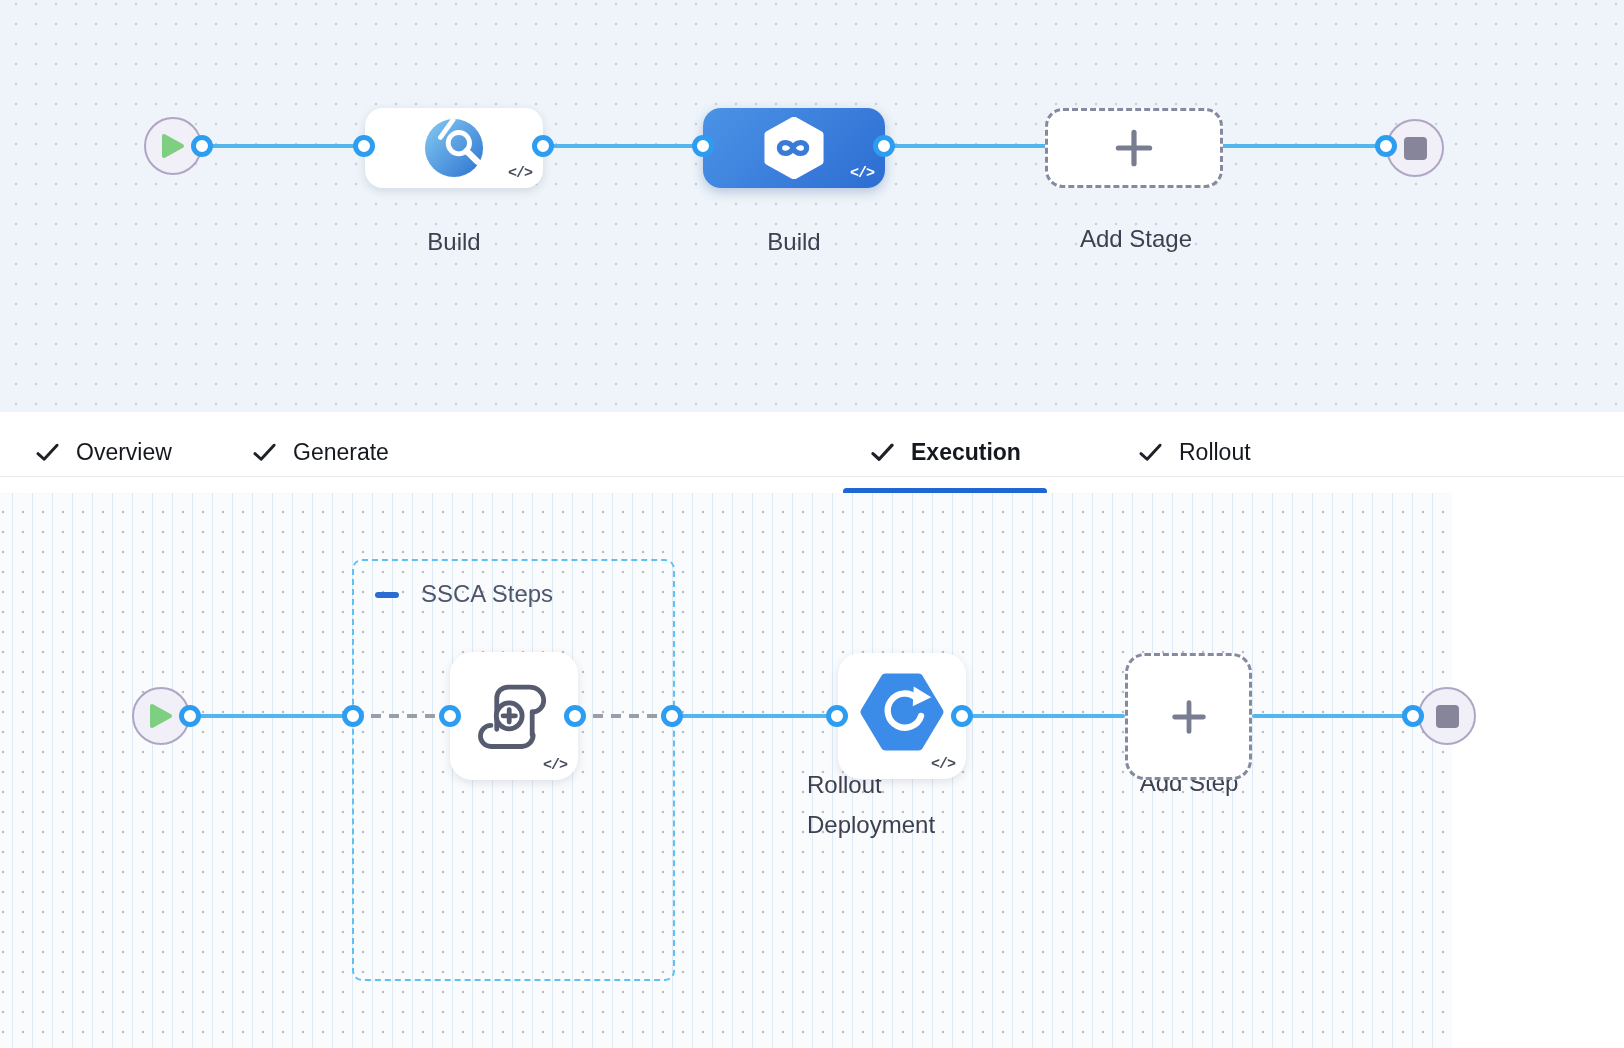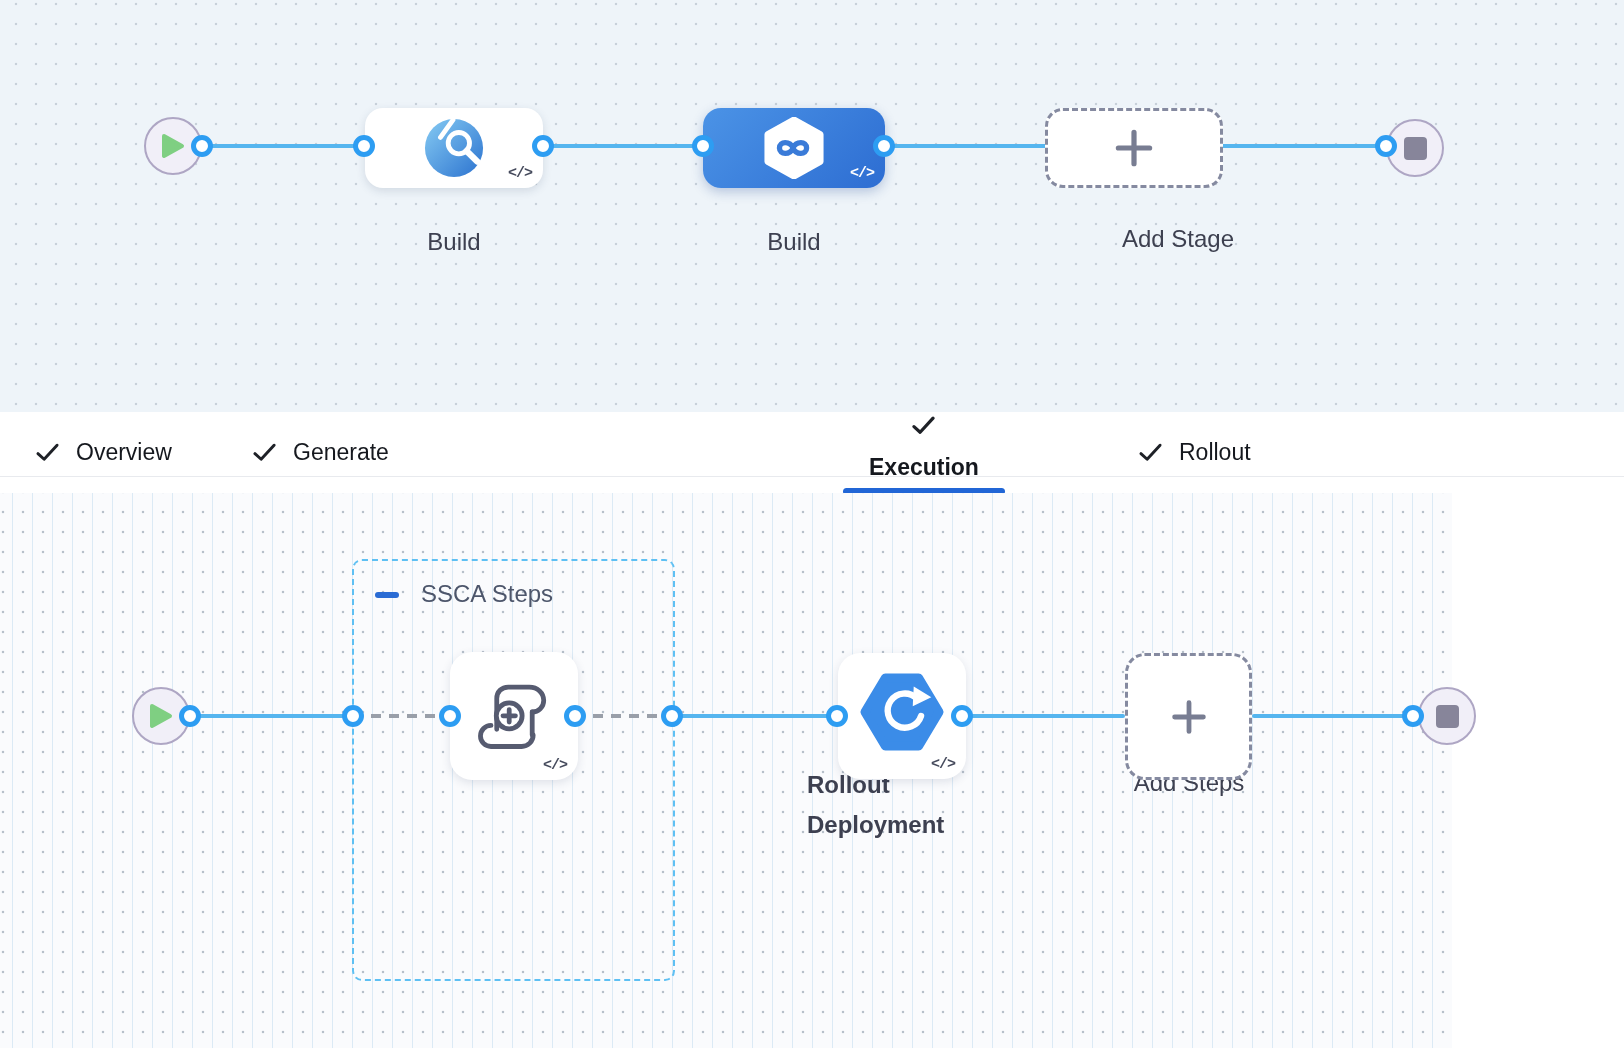--- a/index.html
+++ b/index.html
@@ -26,21 +26,21 @@
   
   .tabbar{
     position:absolute;left:0;top:412px;width:1624px;height:65px;
     background:#fff;border-bottom:1px solid #e8eaee;box-sizing:border-box;
   }
   .tab{
     position:absolute;top:0;height:80px;display:flex;align-items:center;
     gap:15px;padding:0 26px;font-size:23px;color:#15181e;cursor:pointer;
   }
   .tab .tab-label{white-space:nowrap;}
-  .tab.active{font-weight:bold;flex-direction:column;}
+  .tab.active{font-weight:bold;}
   .tab.active::after{
     content:"";position:absolute;left:0;right:0;bottom:-3px;height:7px;
     background:#2166d6;border-radius:4px;
   }
   
   .edge{position:absolute;z-index:2;}
   .edge.blue{height:4px;background:#55b5ef;border-radius:2px;}
   .edge.dashed{
     height:3.5px;
     background:repeating-linear-gradient(90deg,#999fa9 0 10px,transparent 10px 18px);
@@ -79,21 +79,21 @@
   .code-badge{
     position:absolute;right:11px;bottom:6px;
     font-family:"Liberation Mono",monospace;font-size:15px;font-weight:bold;
     color:#454a5c;letter-spacing:-1px;
   }
   .selected .code-badge{color:#fff;}
   .node-label{
     position:absolute;transform:translateX(-50%);
     font-size:24px;color:#3d4050;z-index:1;line-height:40px;white-space:pre-line;
   }
-  .node-label.wrap{width:190px;white-space:normal;font-weight:bold;}
+  .node-label.wrap{width:190px;white-space:normal;}
   
   .ssca-group{
     position:absolute;left:352px;top:66px;width:323px;height:422px;
     border:2.5px dashed #5ec0f3;border-radius:10px;box-sizing:border-box;z-index:1;
   }
   .minus-bar{
     position:absolute;left:375px;top:99px;width:24px;height:5.5px;
     background:#2a6cd4;border-radius:3px;z-index:3;cursor:pointer;
   }
   .group-label{
@@ -149,21 +149,21 @@
 
   <div class="port" style="left:191px;top:135px"></div>
   <div class="port" style="left:353px;top:135px"></div>
   <div class="port" style="left:532px;top:135px"></div>
   <div class="port" style="left:692px;top:135px"></div>
   <div class="port" style="left:873px;top:135px"></div>
   <div class="port" style="left:1375px;top:135px"></div>
 
   <div class="node-label" style="left:454px;top:222px">Build</div>
   <div class="node-label" style="left:794px;top:222px">Build</div>
-  <div class="node-label" style="left:1178px;top:219px">Add Stage</div>
+  <div class="node-label" style="left:1136px;top:219px">Add Stage</div>
 </div>
 
 <div class="tabbar">
   <div class="tab" style="left:8px">
     <svg width="27" height="27" viewBox="0 0 24 24">
       <path d="M3.5 13l5.5 5L20.5 5.5" fill="none" stroke="#1e2127" stroke-width="2.6" stroke-linecap="round" stroke-linejoin="round"></path>
     </svg>
     <span class="tab-label">Overview</span>
   </div>
   <div class="tab" style="left:225px">
@@ -240,14 +240,14 @@
   <div class="port" style="left:179px;top:212px"></div>
   <div class="port" style="left:342px;top:212px"></div>
   <div class="port" style="left:439px;top:212px"></div>
   <div class="port" style="left:564px;top:212px"></div>
   <div class="port" style="left:661px;top:212px"></div>
   <div class="port" style="left:826px;top:212px"></div>
   <div class="port" style="left:951px;top:212px"></div>
   <div class="port" style="left:1402px;top:212px"></div>
 
   <div class="node-label wrap" style="left:902px;top:272px">Rollout Deployment</div>
-  <div class="node-label" style="left:1189px;top:270px">Add Steps</div>
+  <div class="node-label" style="left:1189px;top:270px">Add Step</div>
 </div>
 
 </body></html>

